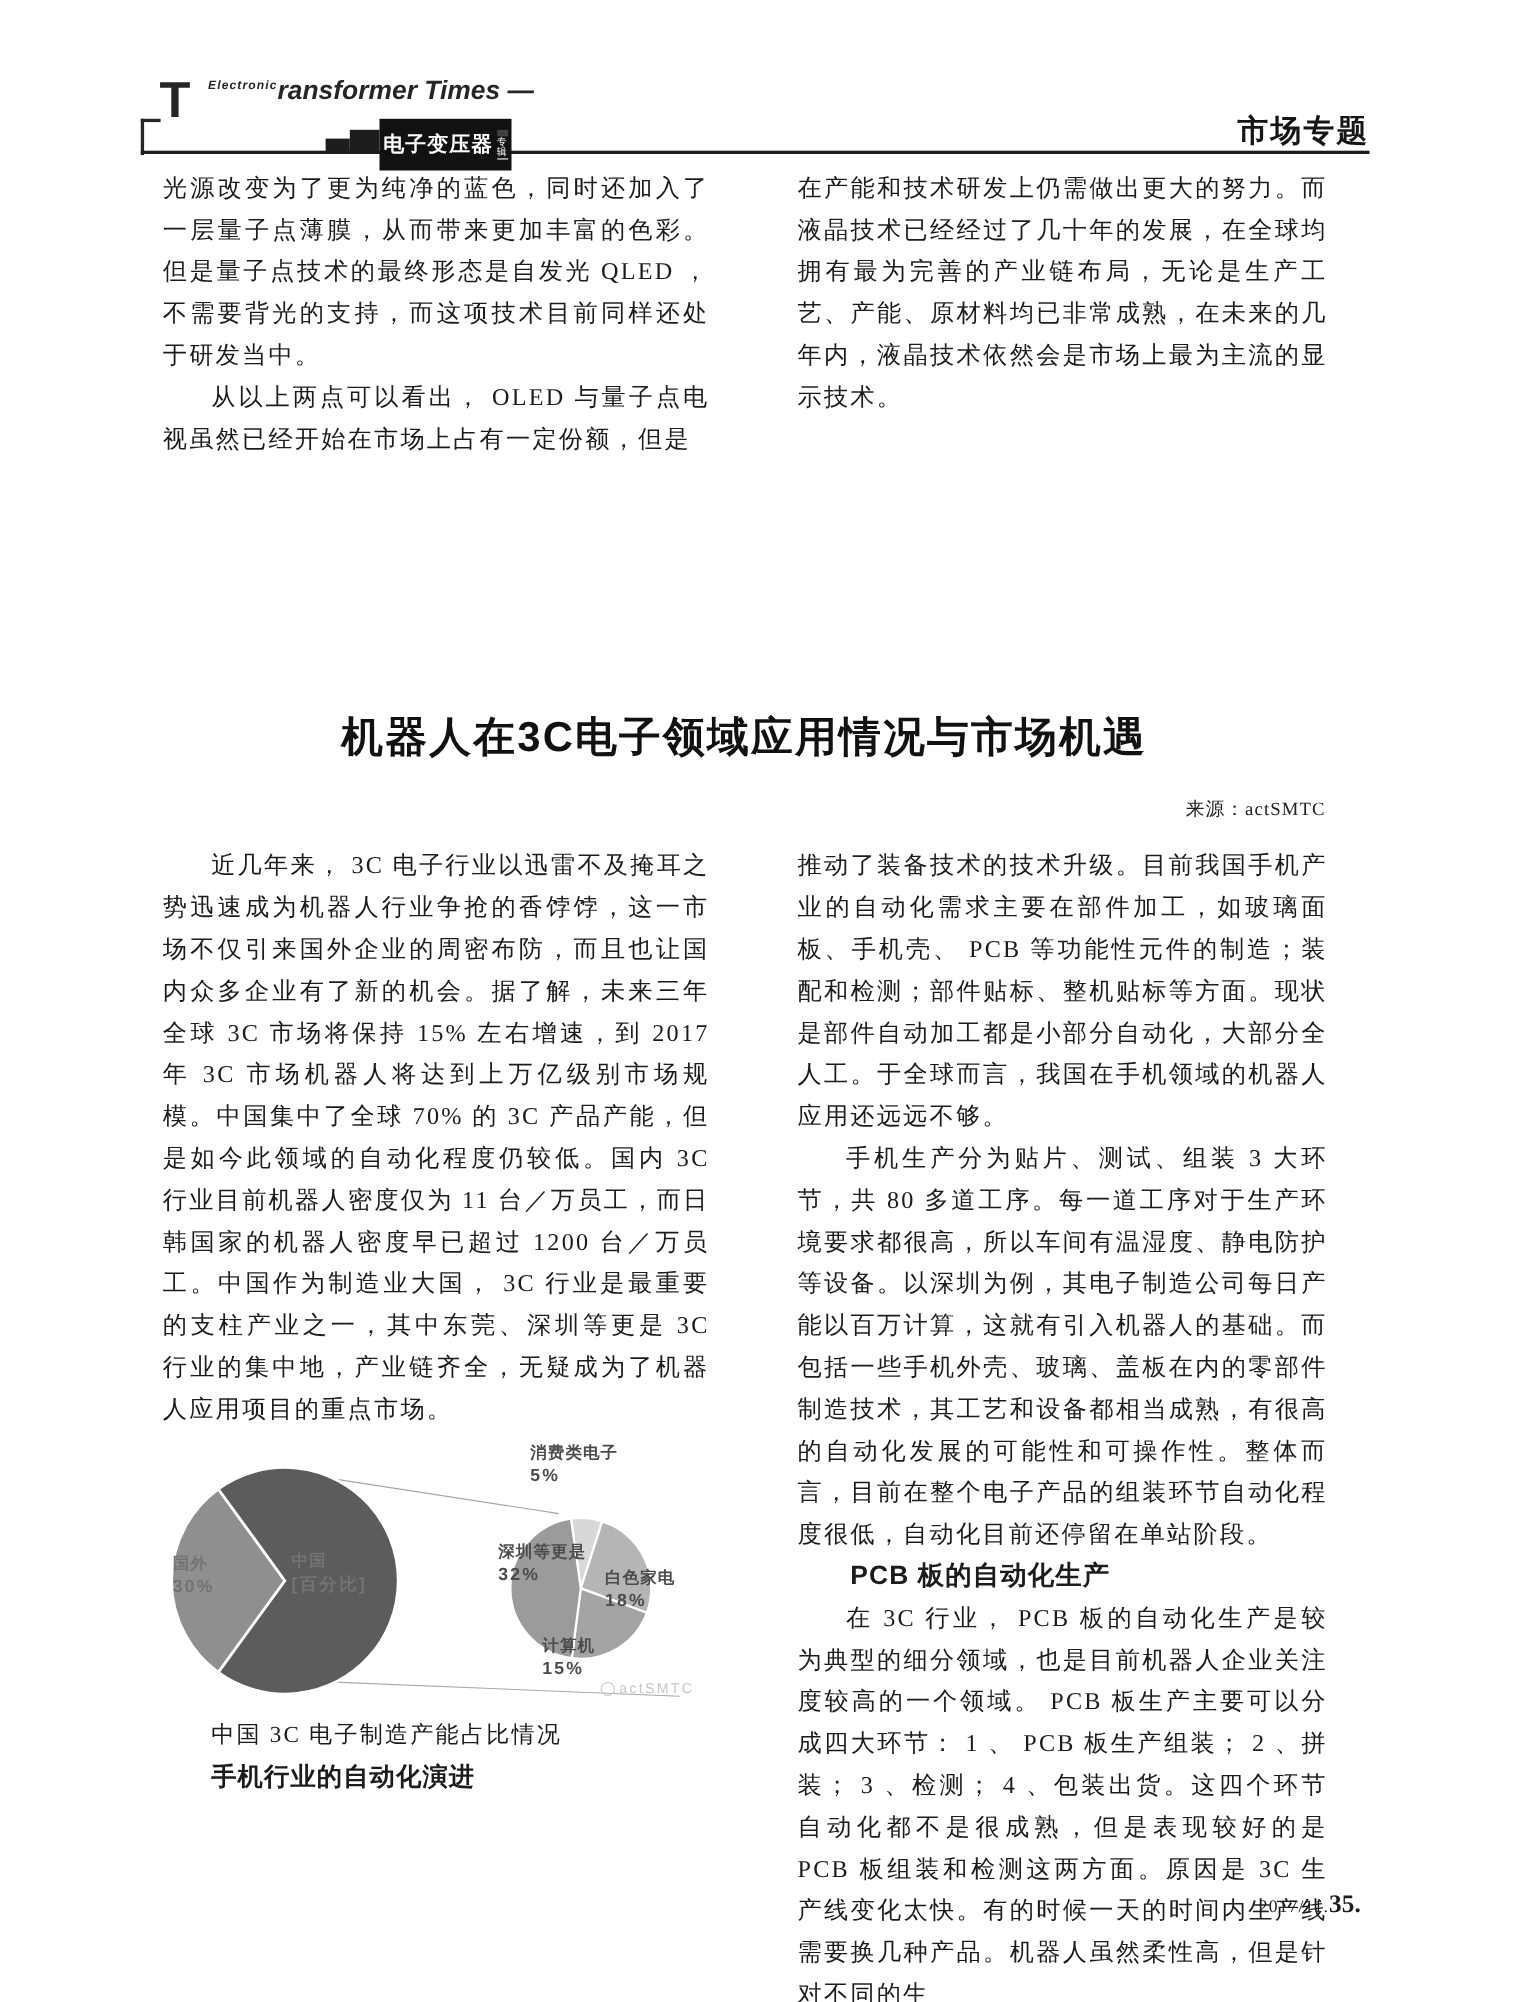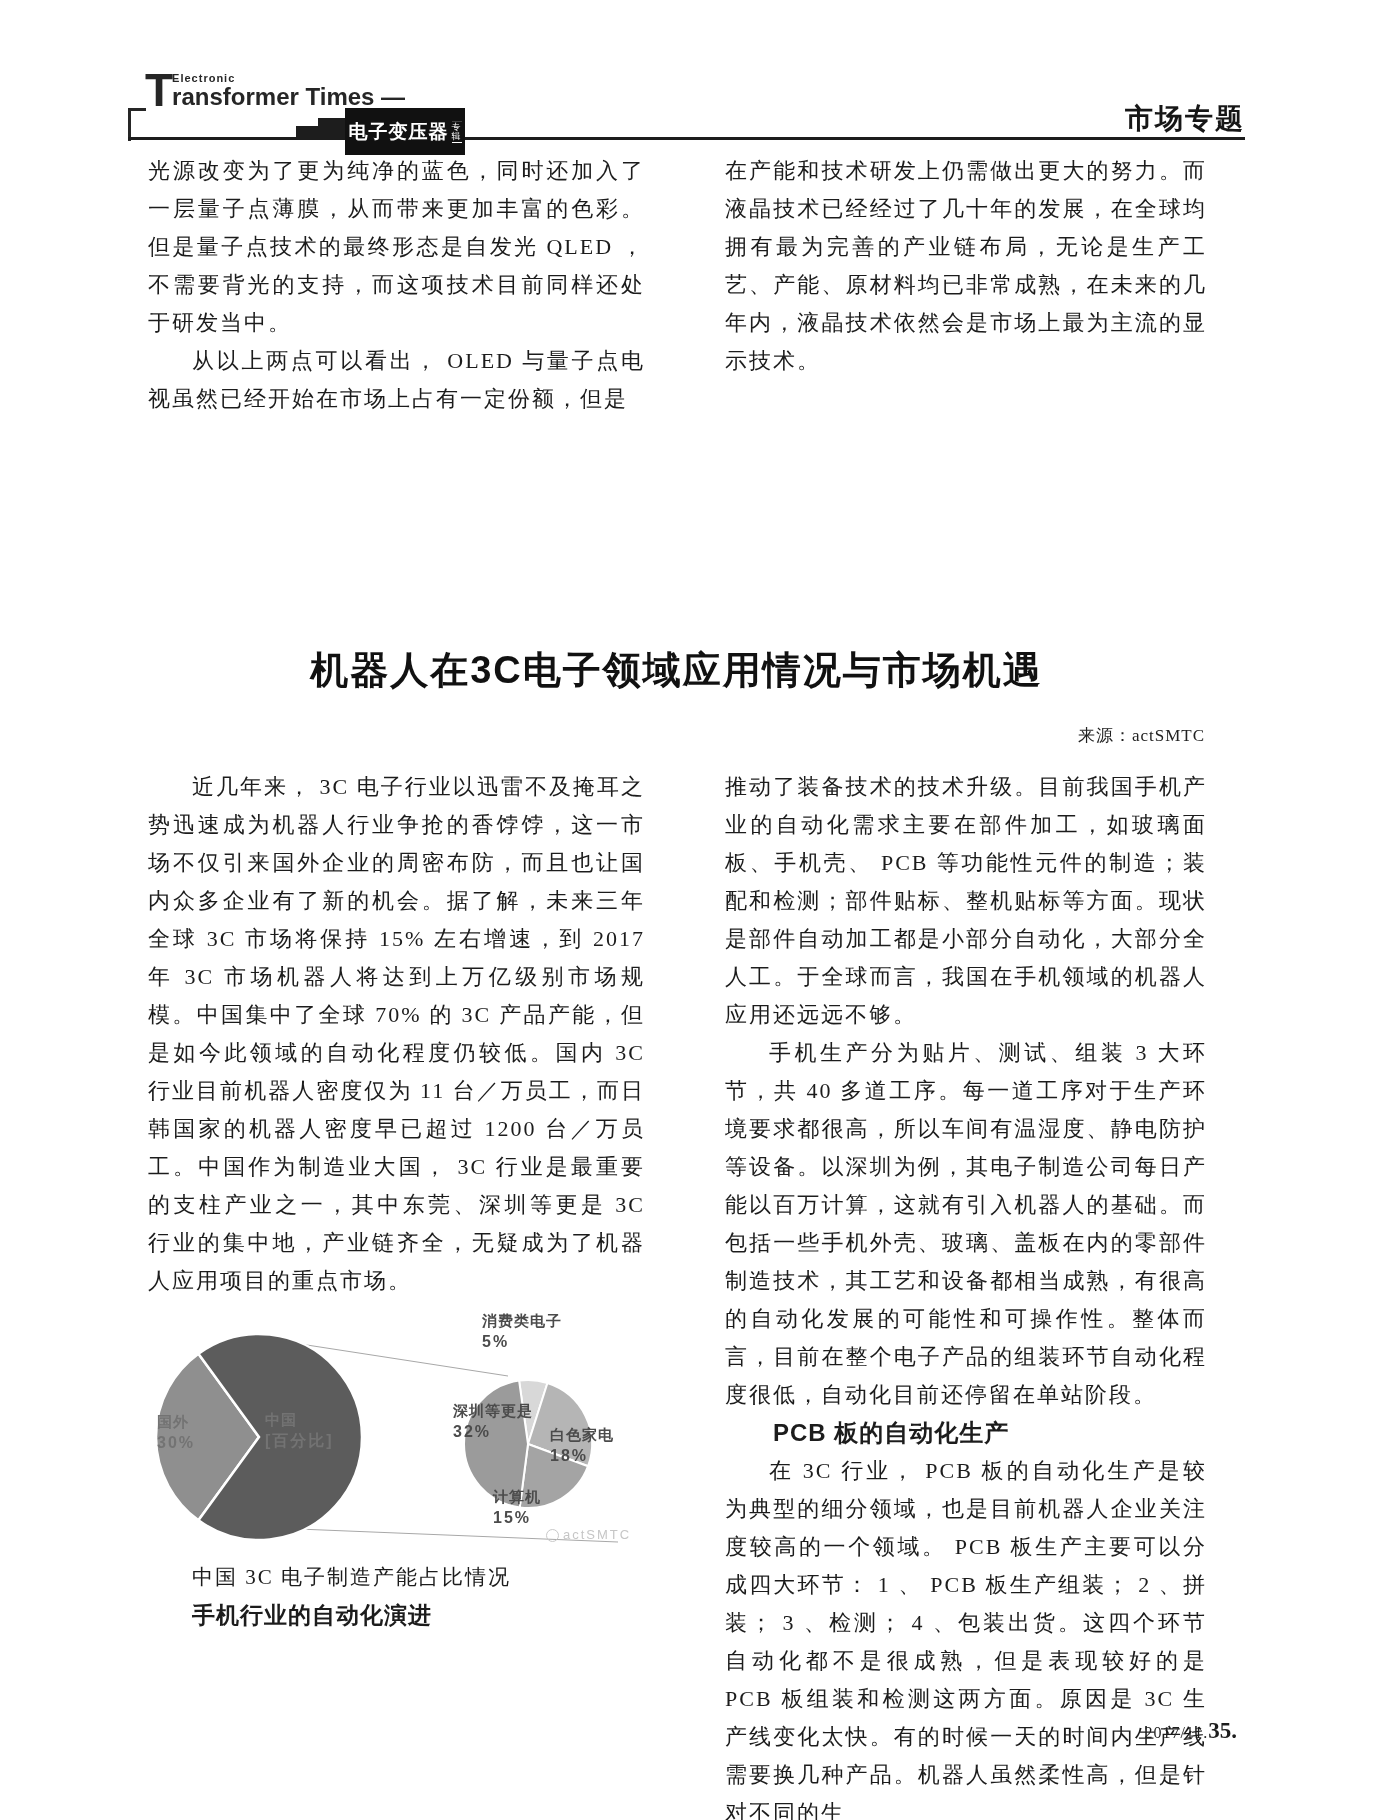--- a/index.html
+++ b/index.html
@@ -5,35 +5,35 @@
   html,body{margin:0;padding:0;background:#e8e8e8;}
   .page{
     position:relative;width:1380px;height:1820px;background:#ffffff;
     margin:0 auto;overflow:hidden;
     font-family:"Liberation Serif","DejaVu Serif",serif;color:#1c1c1c;
   }
   
   .logo{position:absolute;left:145px;top:70px;display:flex;align-items:flex-start;
         color:#262626;font-family:"Liberation Sans","DejaVu Sans",sans-serif;}
   .logo-t{font-size:46px;font-weight:bold;line-height:40px;letter-spacing:-2px;}
-  .logo-col{display:flex;flex-direction:column;margin-left:1px;}
+  .logo-col{display:flex;flex-direction:row;margin-left:18px;font-style:italic;}
   .logo-small{font-size:11px;font-weight:bold;letter-spacing:1px;line-height:12px;margin-top:2px;}
   .logo-rest{font-size:24px;font-weight:bold;line-height:26px;letter-spacing:0px;}
   .bracket{position:absolute;left:128px;top:108px;width:15px;height:30px;
            border-left:3px solid #262626;border-top:3px solid #262626;}
   .rule{position:absolute;left:128px;top:137px;width:1117px;height:3px;background:#1d1d1d;}
   .step{position:absolute;background:#1d1d1d;}
   .step1{left:296px;top:126px;width:22px;height:13px;}
   .step2{left:318px;top:118px;width:27px;height:21px;}
   .badge{position:absolute;left:345px;top:108px;width:120px;height:47px;background:#111;
          display:flex;align-items:center;justify-content:center;}
   .badge-main{color:#fff;font-family:"Liberation Sans","DejaVu Sans",sans-serif;
               font-weight:bold;font-size:19px;letter-spacing:1px;line-height:20px;}
   .badge-side{color:#fff;font-size:9px;line-height:9px;width:10px;margin-left:3px;
-              word-break:break-all;border-top:1px solid #404040;border-bottom:1px solid #fff;padding:1px 0;}
+              word-break:break-all;border-top:6px solid #404040;border-bottom:1px solid #fff;padding:1px 0;}
   .column-tag{position:absolute;left:1082px;top:100px;width:163px;text-align:right;
               font-family:"Liberation Sans","DejaVu Sans",sans-serif;font-weight:bold;
               font-size:28px;letter-spacing:2px;color:#161616;}
   
   .col{position:absolute;font-size:22px;line-height:38px;letter-spacing:2px;
        text-align:justify;text-align-last:left;}
   .col p{margin:0;}
   .col p.indent{text-indent:2em;}
   .intro-left{left:148px;top:152px;width:497px;}
   .intro-right{left:725px;top:152px;width:482px;}
@@ -145,21 +145,21 @@
         <span>actSMTC</span>
       </div>
     </div>
 
     <p class="chart-caption">中国 3C 电子制造产能占比情况</p>
     <p class="sub-heading">手机行业的自动化演进</p>
   </div>
 
   <div class="col article-right">
     <p>推动了装备技术的技术升级。目前我国手机产业的自动化需求主要在部件加工，如玻璃面板、手机壳、 PCB 等功能性元件的制造；装配和检测；部件贴标、整机贴标等方面。现状是部件自动加工都是小部分自动化，大部分全人工。于全球而言，我国在手机领域的机器人应用还远远不够。</p>
-    <p class="indent">手机生产分为贴片、测试、组装 3 大环节，共 40 多道工序。每一道工序对于生产环境要求都很高，所以车间有温湿度、静电防护等设备。以深圳为例，其电子制造公司每日产能以百万计算，这就有引入机器人的基础。而包括一些手机外壳、玻璃、盖板在内的零部件制造技术，其工艺和设备都相当成熟，有很高的自动化发展的可能性和可操作性。整体而言，目前在整个电子产品的组装环节自动化程度很低，自动化目前还停留在单站阶段。</p>
+    <p class="indent">手机生产分为贴片、测试、组装 3 大环节，共 80 多道工序。每一道工序对于生产环境要求都很高，所以车间有温湿度、静电防护等设备。以深圳为例，其电子制造公司每日产能以百万计算，这就有引入机器人的基础。而包括一些手机外壳、玻璃、盖板在内的零部件制造技术，其工艺和设备都相当成熟，有很高的自动化发展的可能性和可操作性。整体而言，目前在整个电子产品的组装环节自动化程度很低，自动化目前还停留在单站阶段。</p>
     <p class="sub-heading2">PCB 板的自动化生产</p>
     <p class="indent">在 3C 行业， PCB 板的自动化生产是较为典型的细分领域，也是目前机器人企业关注度较高的一个领域。 PCB 板生产主要可以分成四大环节： 1 、 PCB 板生产组装； 2 、拼装； 3 、检测； 4 、包装出货。这四个环节自动化都不是很成熟，但是表现较好的是 PCB 板组装和检测这两方面。原因是 3C 生产线变化太快。有的时候一天的时间内生产线需要换几种产品。机器人虽然柔性高，但是针对不同的生</p>
   </div>
 
   <div class="footer">
     <span class="f-issue">2017/11.</span><span class="f-page">35.</span>
   </div>
 
 </div>
 

